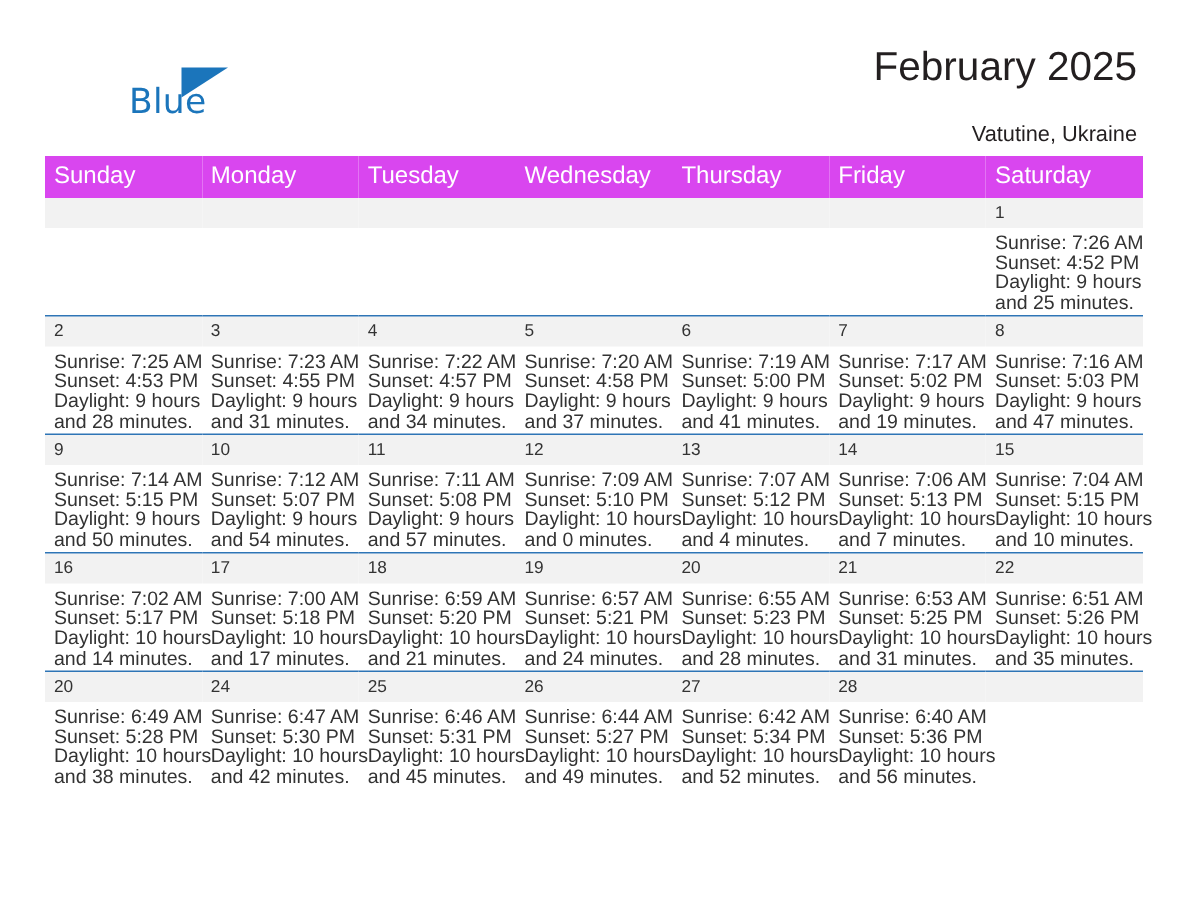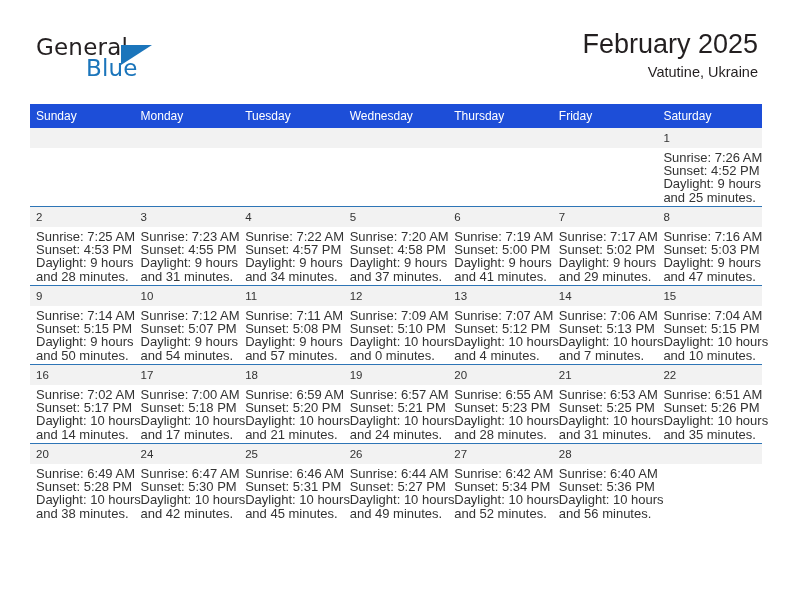--- a/index.html
+++ b/index.html
@@ -77,37 +77,37 @@
     color: #231f20;
     font-weight: 400;
     line-height: 33px;
     white-space: nowrap;
   }
   .location {
     font-size: 14.5px;
     color: #231f20;
     font-weight: 400;
     line-height: 22px;
-    margin-top: 0;
+    margin-top: 18px;
     white-space: nowrap;
   }
 
   
   .calendar {
     position: absolute;
     left: 30px;
     top: 104px;
     width: 732px;
     border-collapse: collapse;
     table-layout: fixed;
   }
   .calendar th {
-    background: #1d4ed8;
+    background: #d946ef;
     color: #ffffff;
-    font-size: 12px;
+    font-size: 16px;
     font-weight: normal;
     text-align: left;
     padding: 5px 0 5px 6px;
     height: 12px;
     border: none;
   }
   .calendar td {
     vertical-align: top;
     padding: 0;
     border: none;
@@ -147,21 +147,20 @@
   }
 </style>
 </head>
 <body>
 
 <div class="page">
 
   <div class="header">
 
     <div class="brand">
-      <span class="brand-general">General</span>
       <span class="brand-triangle"></span>
       <span class="brand-blue">Blue</span>
     </div>
 
     <div class="title-block">
       <div class="month-title">February 2025</div>
       <div class="location">Vatutine, Ukraine</div>
     </div>
 
   </div>
@@ -278,21 +277,21 @@
               </div>
             </div>
           </td>
           <td>
             <div class="cell-inner">
               <div class="daynum">7</div>
               <div class="details">
                 <div>Sunrise: 7:17 AM</div>
                 <div>Sunset: 5:02 PM</div>
                 <div>Daylight: 9 hours</div>
-                <div>and 29 minutes.</div>
+                <div>and 19 minutes.</div>
               </div>
             </div>
           </td>
           <td>
             <div class="cell-inner">
               <div class="daynum">8</div>
               <div class="details">
                 <div>Sunrise: 7:16 AM</div>
                 <div>Sunset: 5:03 PM</div>
                 <div>Daylight: 9 hours</div>

